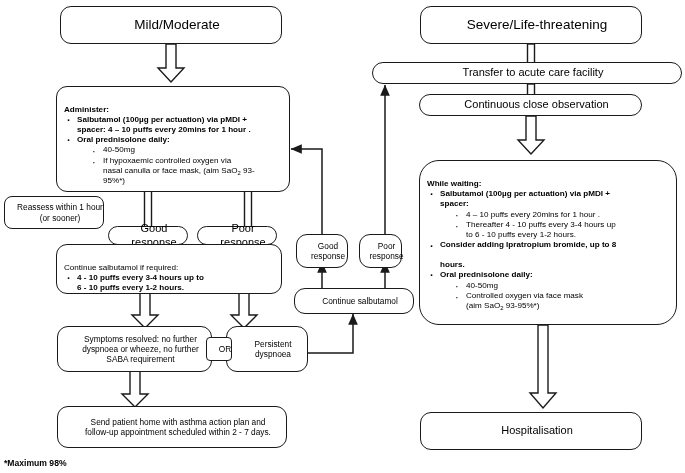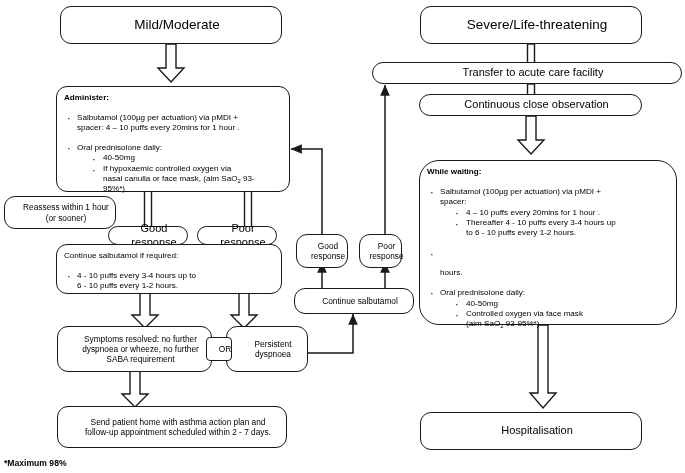--- a/index.html
+++ b/index.html
@@ -44,37 +44,38 @@
     font-size: 13.5px;
   }
   .plain-node {
     font-size: 11px;
   }
   .small-node {
     font-size: 8.3px;
   }
   .detail-node {
     font-size: 8.1px;
-    padding: 6px 7px 5px 7px;
+    padding: 18px 7px 5px 7px;
   }
   .detail-node .inner {
     width: 100%;
   }
   .hdr {
     font-weight: bold;
   }
   ul.b {
     list-style: none;
     margin: 0;
     padding: 0;
   }
   ul.b > li {
     position: relative;
     padding-left: 13px;
-    margin-top: 10px;
+    margin-top: 0;
+    font-weight: bold;
   }
   ul.b > li::before {
     content: "\00B7";
     position: absolute;
     left: 3px;
     top: -0.5px;
     font-size: 11px;
     line-height: 1.1;
   }
   ul.b2 {
@@ -177,21 +178,21 @@
         </li>
         <li>
           <span>If hypoxaemic controlled oxygen via</span><br>
           <span>nasal canulla or face mask, (aim SaO</span><sub>2</sub><span> 93-</span><br>
           <span>95%*)</span>
         </li>
       </ul>
     </div>
   </div>
 
-  <div class="node small-node" style="left:4px; top:196px; width:112px; height:33px;">
+  <div class="node small-node" style="left:4px; top:196px; width:100px; height:33px;border-radius:8px;">
     <div>
       <div>Reassess within 1 hour</div>
       <div>(or sooner)</div>
     </div>
   </div>
 
   <div class="barrow" style="left:141px; top:190px;">
     <svg width="14" height="45" viewBox="0 0 14 45">
       <rect x="3.5" y="0" width="7" height="45" fill="#ffffff" stroke="#1a1a1a" stroke-width="1.4"></rect>
     </svg>
@@ -326,21 +327,21 @@
         <li>
           <span>4 – 10 puffs every 20mins for 1 hour .</span>
         </li>
         <li>
           <span>Thereafter 4 - 10 puffs every 3-4 hours up</span><br>
           <span>to 6 - 10 puffs every 1-2 hours.</span>
         </li>
       </ul>
       <ul class="b">
         <li>
-          <br>
+          <span>Consider adding Ipratropium bromide, up to 8</span><br>
           <br>
           <span>hours.</span>
         </li>
         <li>
           <span>Oral prednisolone daily:</span>
         </li>
       </ul>
       <ul class="b2">
         <li>
           <span>40-50mg</span>

